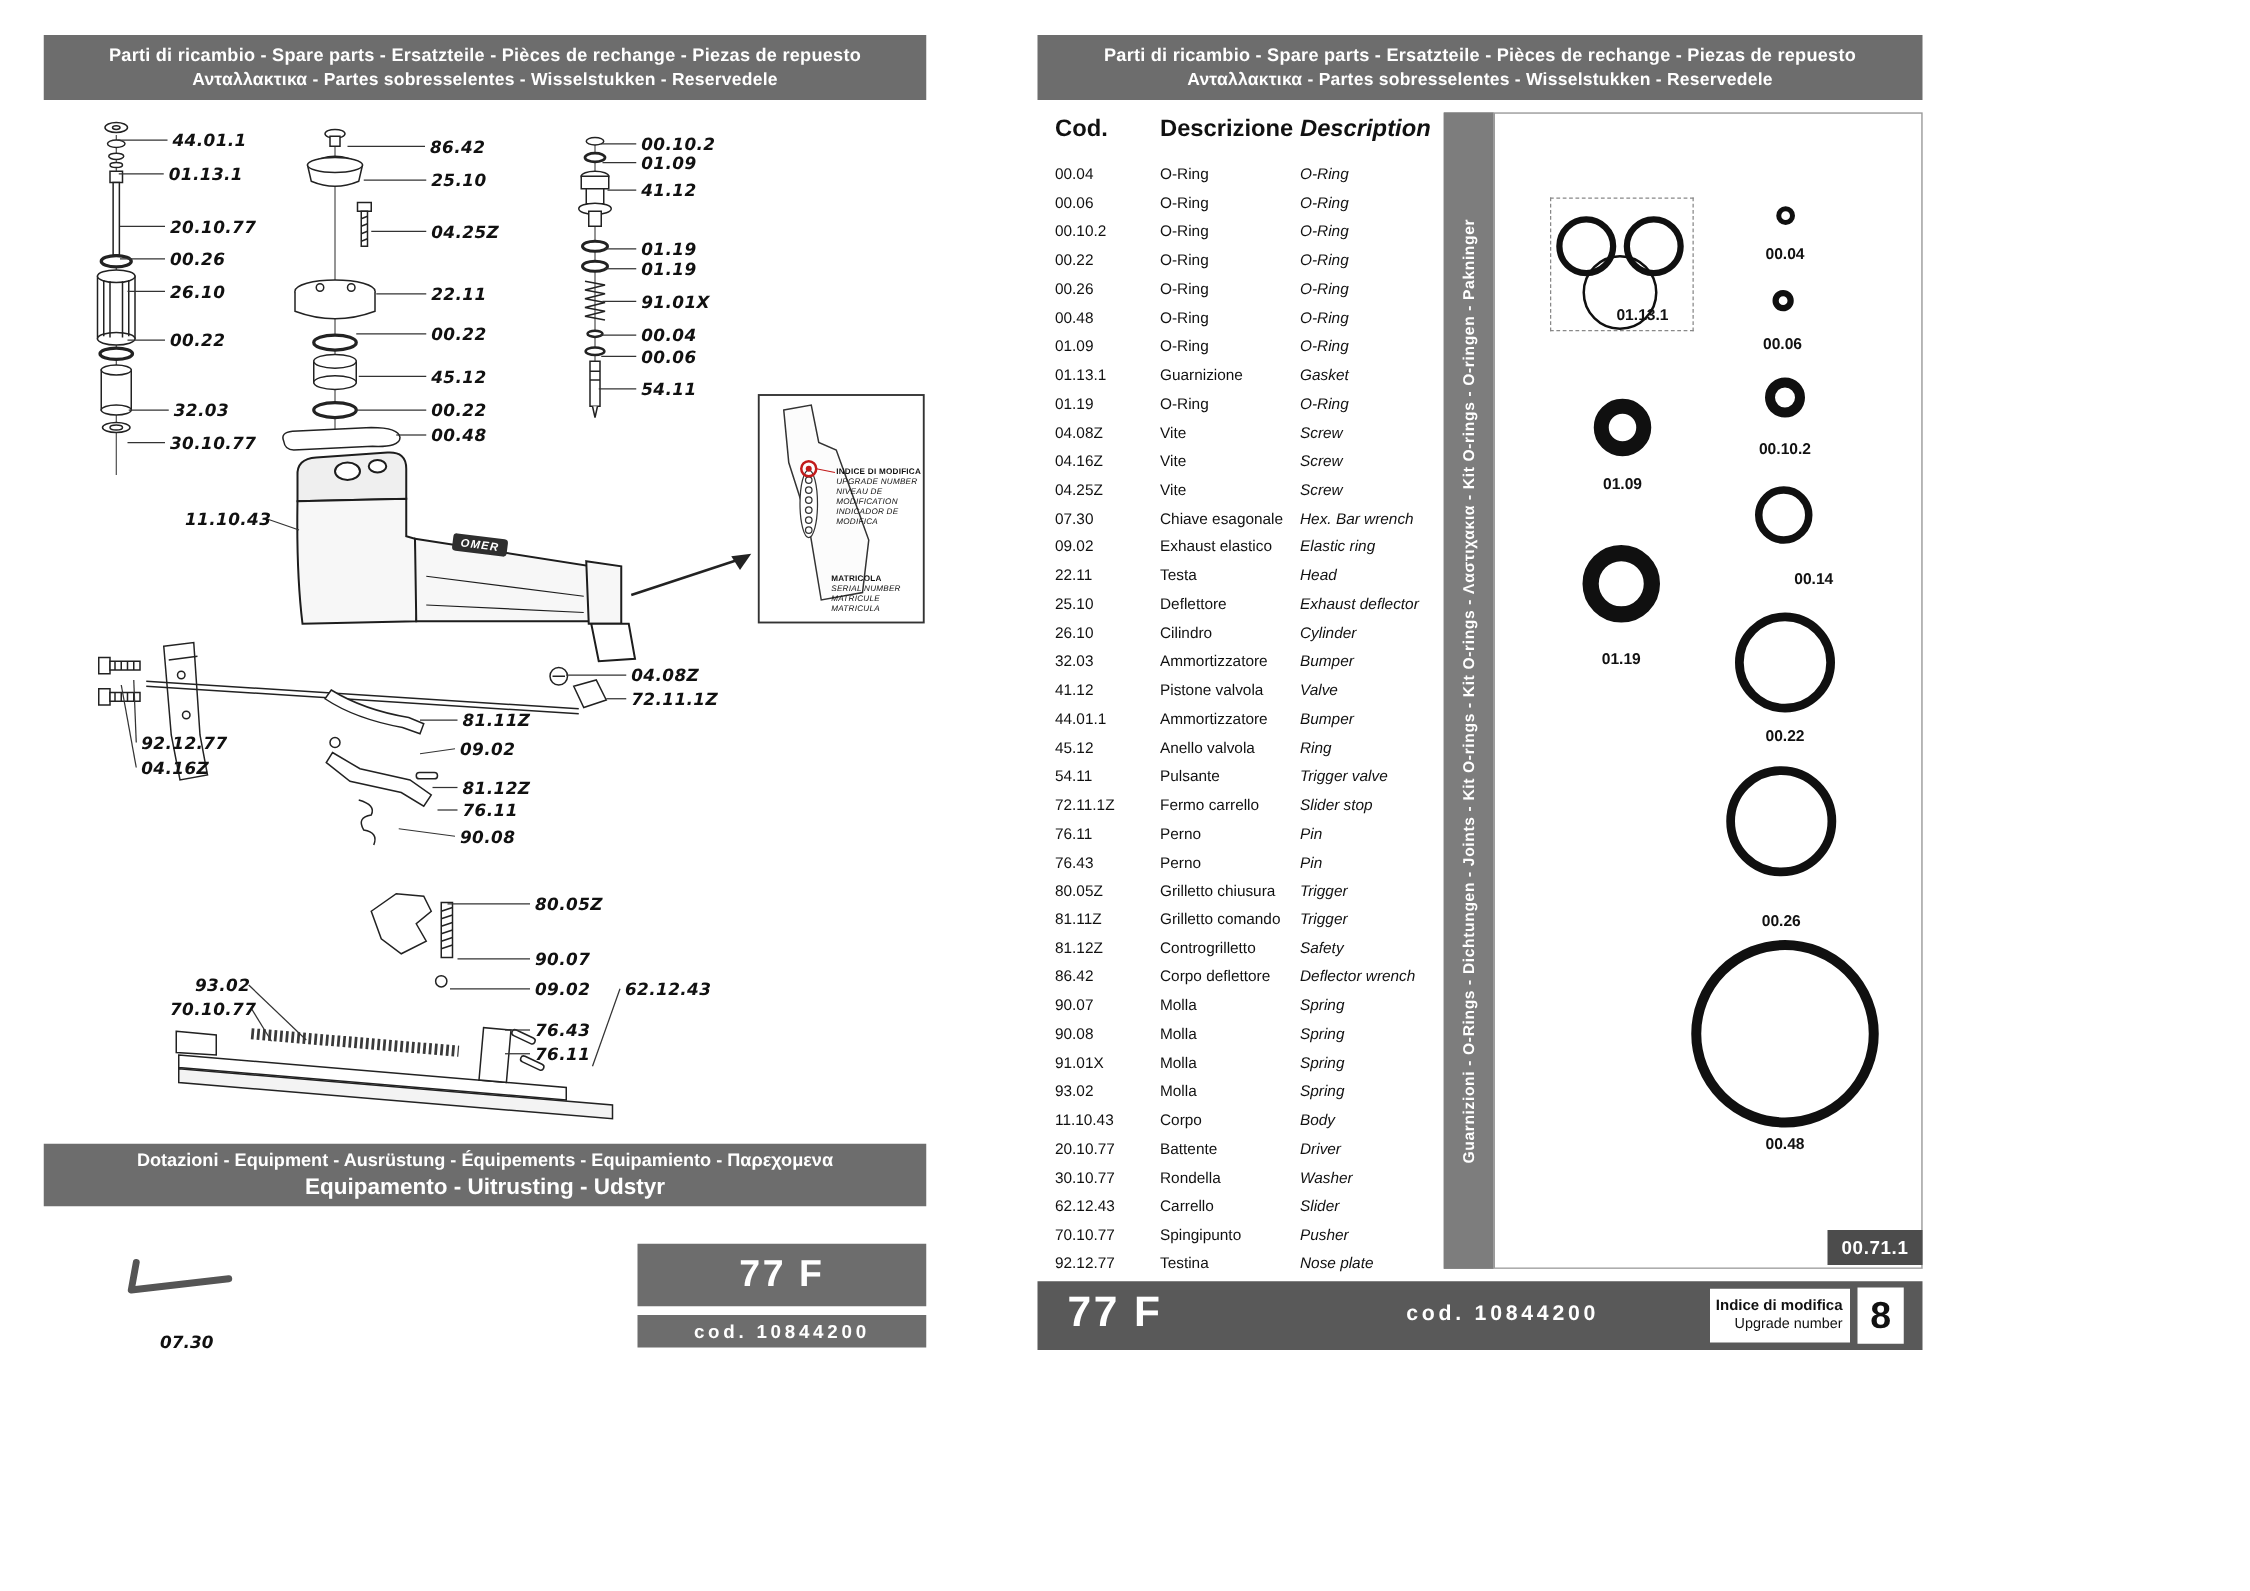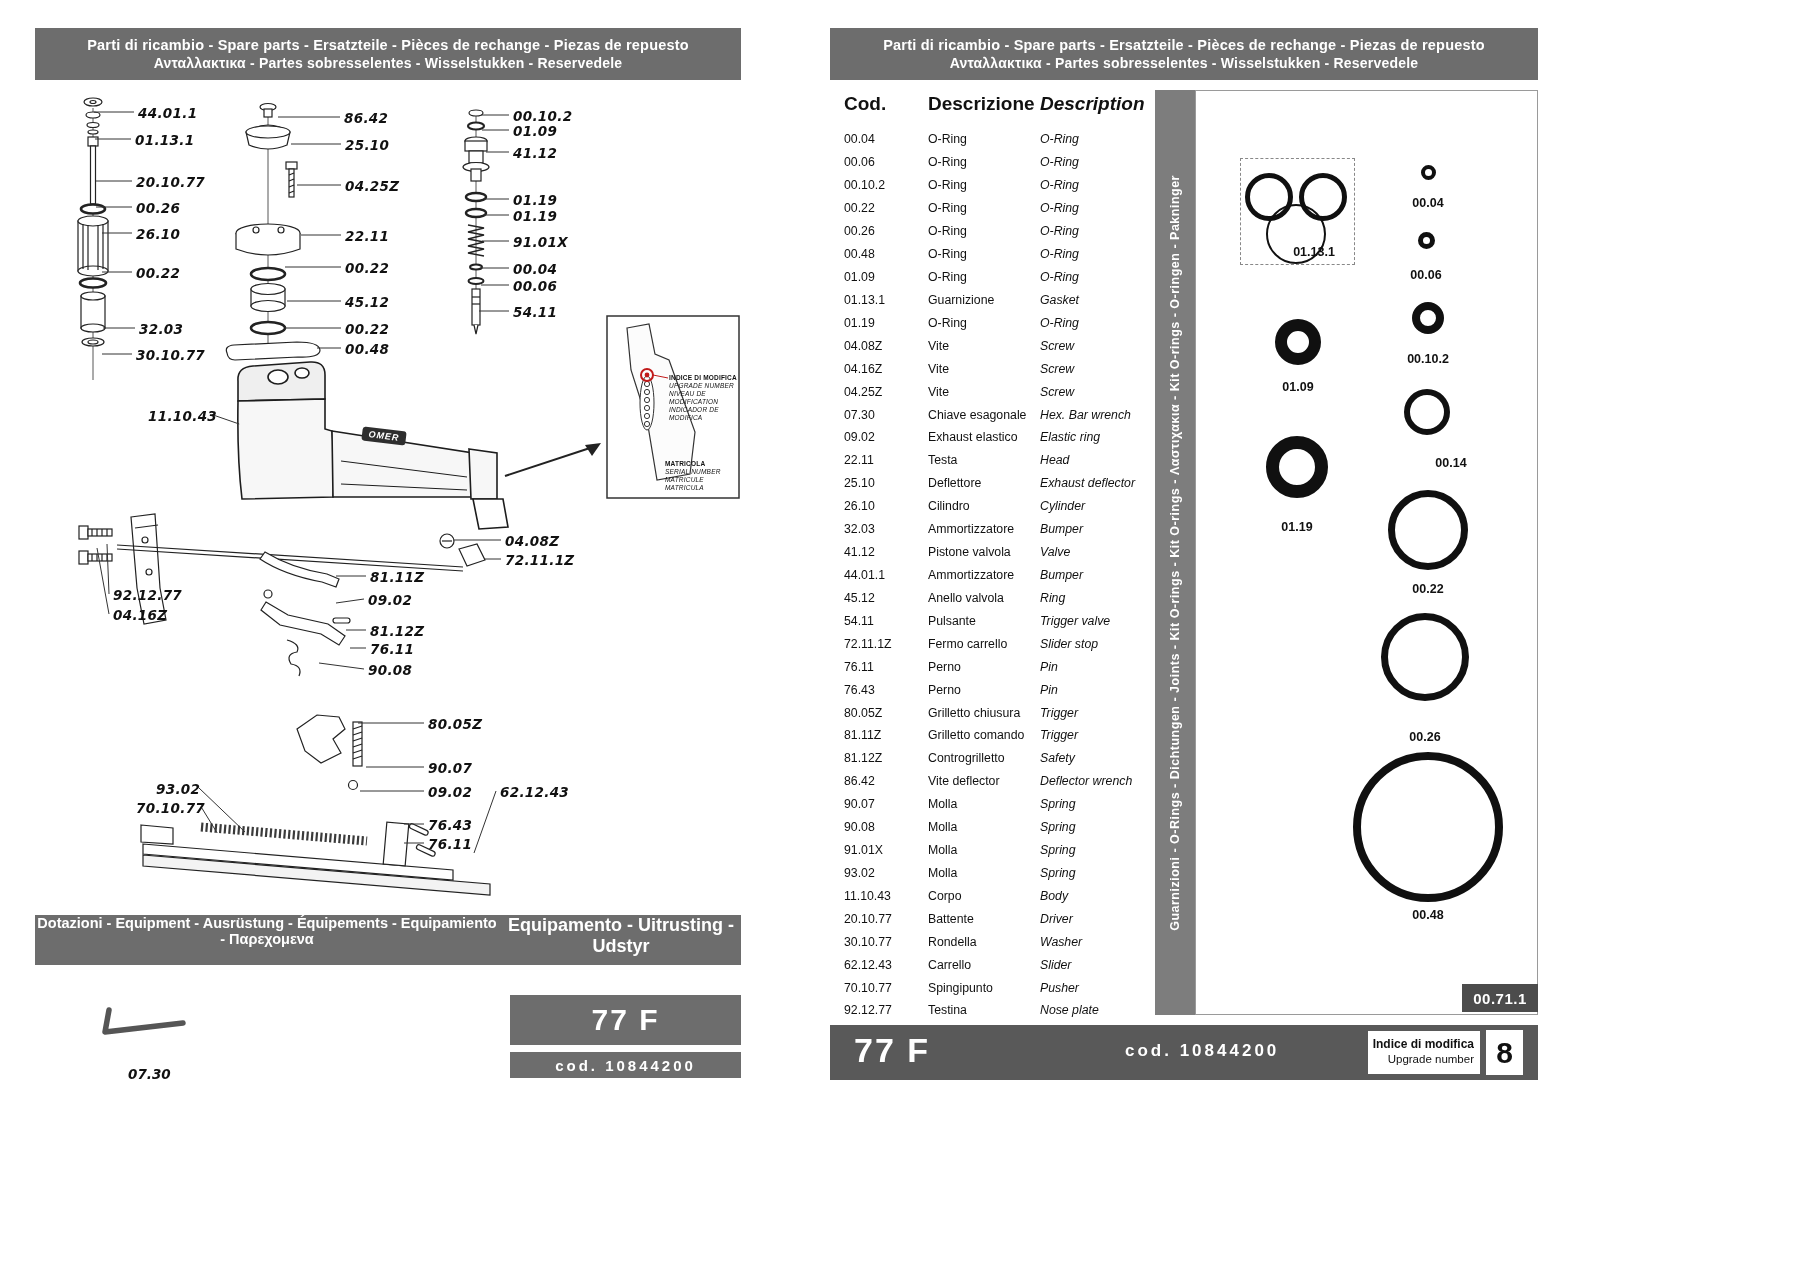--- a/index.html
+++ b/index.html
@@ -13,21 +13,21 @@
 .hbar .l2{font-size:14px;font-weight:bold;letter-spacing:.2px}
 .art,.leaders{position:absolute;left:0;top:0}
 .leaders line{stroke:#333;stroke-width:1}
 .callout{position:absolute;font-family:"DejaVu Sans",sans-serif;font-style:italic;font-weight:bold;font-size:13.5px;white-space:nowrap;letter-spacing:.3px}
 .brand-logo{position:absolute;left:327px;top:401px;width:44px;height:14px;background:#2e2e2e;color:#fff;font-size:9px;font-weight:bold;font-style:italic;text-align:center;line-height:14px;border-radius:3px;transform:rotate(7deg);letter-spacing:1px}
 .inset-text{position:absolute;font-size:6.5px;line-height:8px;color:#111;letter-spacing:.2px}
 .inset-text div:first-child{font-weight:bold}
 .inset-text div:not(:first-child){font-style:italic}
 .upgrade{left:634px;top:346px}
 .serial{left:630px;top:432px}
-.ebar{position:absolute;left:0;top:887px;width:100%;height:50px;background:#6d6d6d;color:#fff;display:flex;flex-direction:row;justify-content:center;text-align:center;gap:2px;font-weight:bold}
+.ebar{position:absolute;left:0;top:887px;width:100%;height:50px;background:#6d6d6d;color:#fff;display:flex;flex-direction:column;justify-content:center;text-align:center;gap:2px;font-weight:bold}
 .ebar .l1{font-size:14.5px}
 .ebar .l2{font-size:18px}
 .hex-label{position:absolute;left:93px;top:1038px;font-family:"DejaVu Sans",sans-serif;font-style:italic;font-weight:bold;font-size:13.5px}
 .modelbox{position:absolute;left:475px;top:967px;width:231px;height:50px;background:#6d6d6d;color:#fff;display:flex;align-items:center;justify-content:center;font-size:30px;font-weight:bold;letter-spacing:2px}
 .codebox{position:absolute;left:475px;top:1024px;width:231px;height:26px;background:#6d6d6d;color:#fff;display:flex;align-items:center;justify-content:center;font-size:15px;font-weight:bold;letter-spacing:3px}
 
 .table{position:absolute;left:14px;top:64px;width:302px}
 .thead,.trow{display:grid;grid-template-columns:84px 112px 1fr;align-items:center}
 .thead{height:24px;margin-bottom:12px}
 .thead .tcell{font-weight:bold;font-size:19px}
@@ -480,21 +480,21 @@
           <div class="tcell c1">Grilletto comando</div>
           <div class="tcell c2">Trigger</div>
         </div>
         <div class="trow">
           <div class="tcell c0">81.12Z</div>
           <div class="tcell c1">Controgrilletto</div>
           <div class="tcell c2">Safety</div>
         </div>
         <div class="trow">
           <div class="tcell c0">86.42</div>
-          <div class="tcell c1">Vite deflector</div>
+          <div class="tcell c1">Corpo deflettore</div>
           <div class="tcell c2">Deflector wrench</div>
         </div>
         <div class="trow">
           <div class="tcell c0">90.07</div>
           <div class="tcell c1">Molla</div>
           <div class="tcell c2">Spring</div>
         </div>
         <div class="trow">
           <div class="tcell c0">90.08</div>
           <div class="tcell c1">Molla</div>

